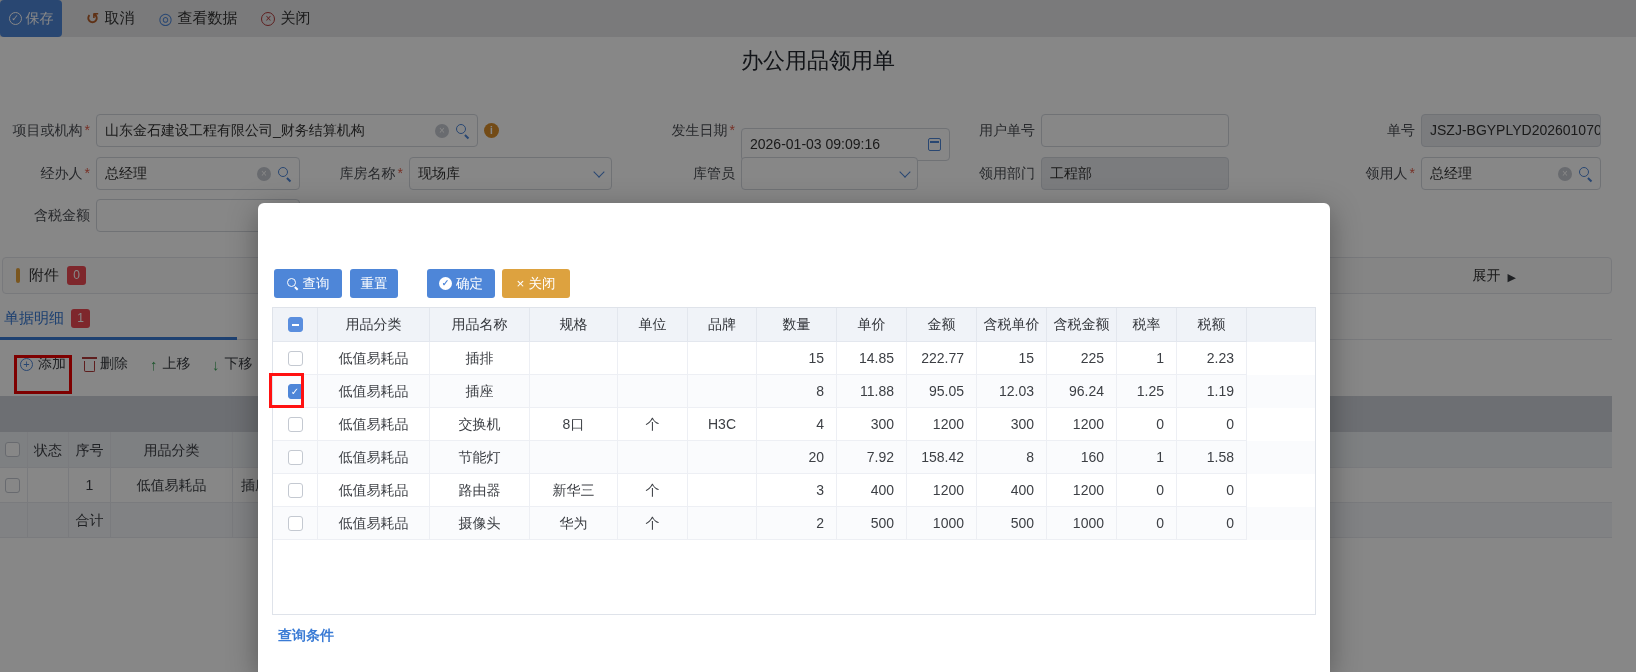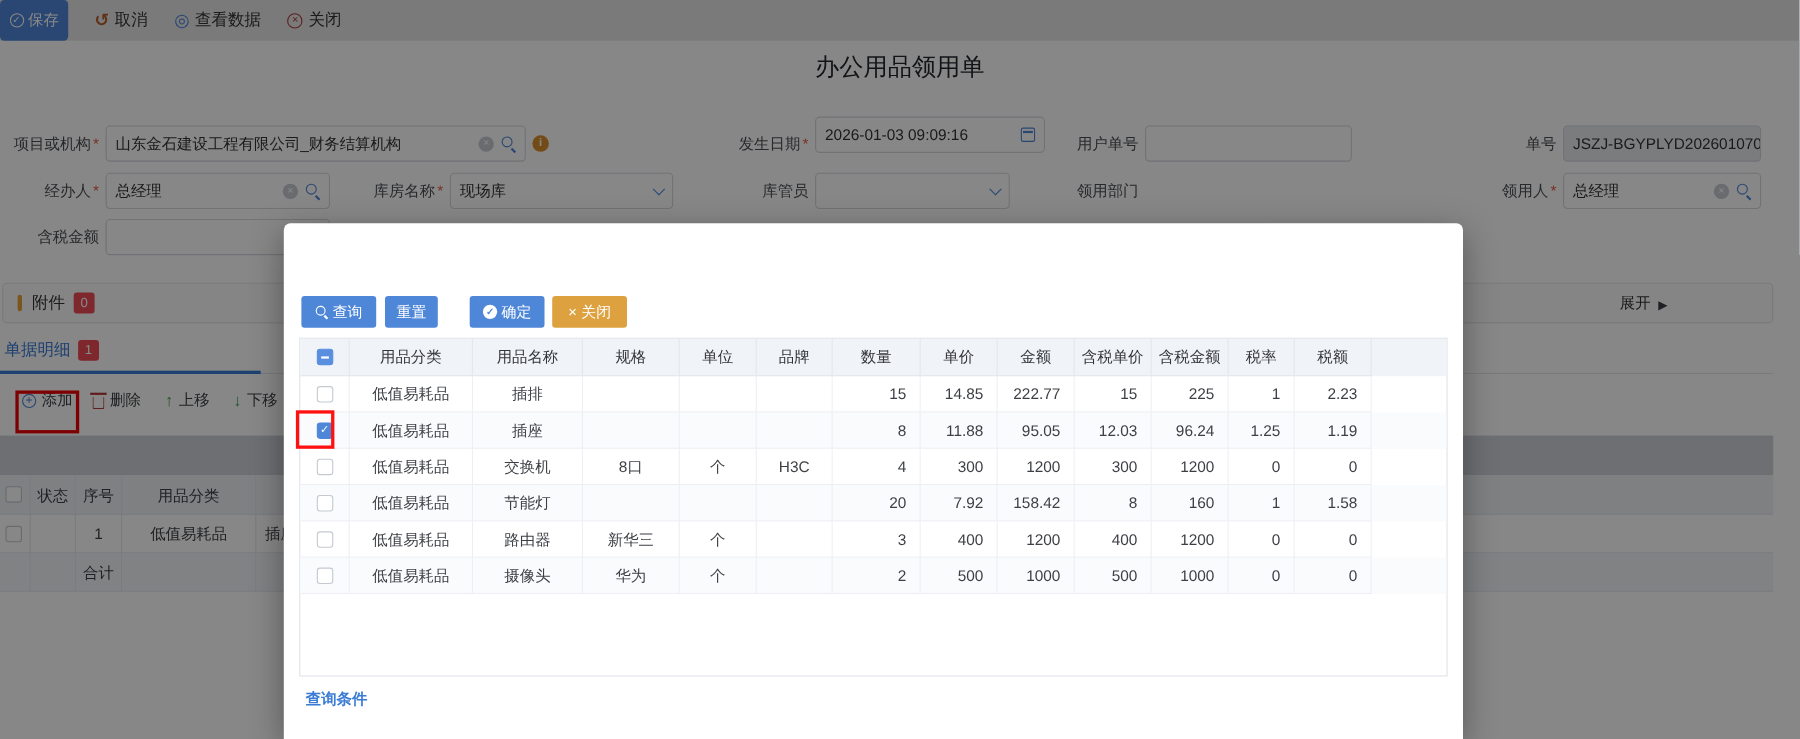--- a/index.html
+++ b/index.html
@@ -149,21 +149,21 @@
   <div class="inp" style="left:96px;top:114px;width:382px;padding-right:56px">
     <span>山东金石建设工程有限公司_财务结算机构</span>
     <span class="right-ics">
       <span class="ic i-clear"></span>
       <span class="ic i-search"></span>
     </span>
   </div>
   <span class="ic i-info" style="position:absolute;left:484px;top:123px"></span>
 
   <div class="lbl" style="left:630px;top:114px;width:105px"><span>发生日期</span><i class="star">*</i></div>
-  <div class="inp" style="left:741px;top:106px;width:209px;padding-right:28px">
+  <div class="inp" style="left:741px;top:128px;width:209px;padding-right:28px">
     <span>2026-01-03 09:09:16</span>
     <span class="right-ics">
         <span class="ic i-cal"></span>
       </span>
   </div>
 
   <div class="lbl" style="left:930px;top:114px;width:105px">用户单号</div>
   <div class="inp" style="left:1041px;top:114px;width:188px"><span></span></div>
 
   <div class="lbl" style="left:1310px;top:114px;width:105px">单号</div>
@@ -188,20 +188,21 @@
 
   <div class="lbl" style="left:630px;top:157px;width:105px">库管员</div>
   <div class="inp" style="left:741px;top:157px;width:177px;padding-right:26px">
     <span></span>
     <span class="right-ics">
         <span class="ic i-chev"></span>
       </span>
   </div>
 
   <div class="lbl" style="left:930px;top:157px;width:105px">领用部门</div>
+  <div class="inp disabled" style="left:1041px;top:157px;width:188px"><span>工程部</span></div>
 
   <div class="lbl" style="left:1310px;top:157px;width:105px"><span>领用人</span><i class="star">*</i></div>
   <div class="inp" style="left:1421px;top:157px;width:180px;padding-right:52px">
     <span>总经理</span>
     <span class="right-ics">
       <span class="ic i-clear"></span>
       <span class="ic i-search"></span>
     </span>
   </div>
 

